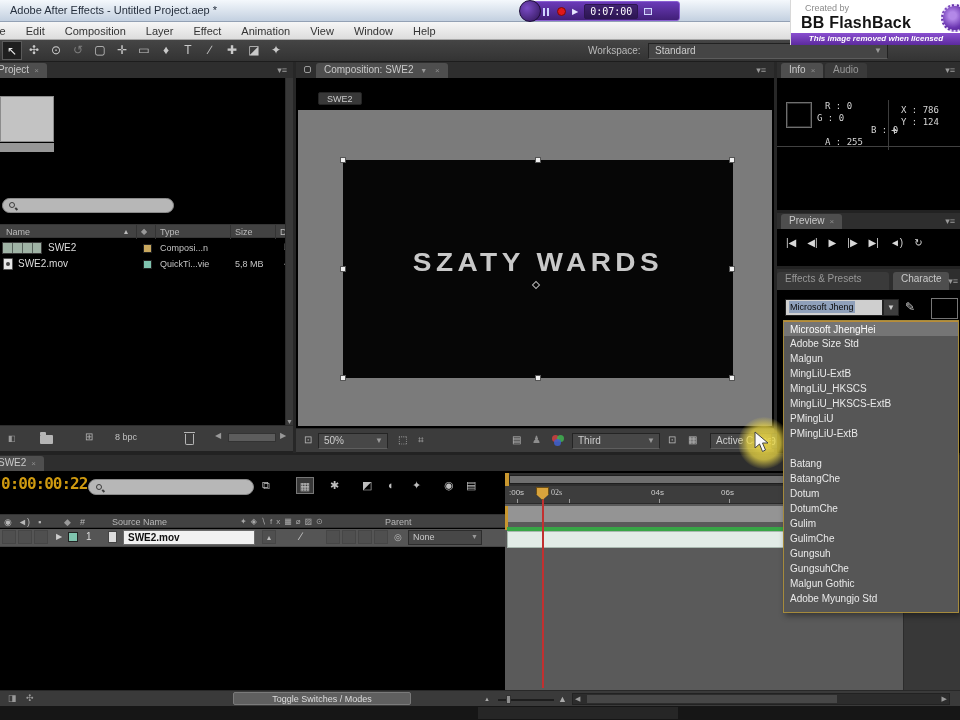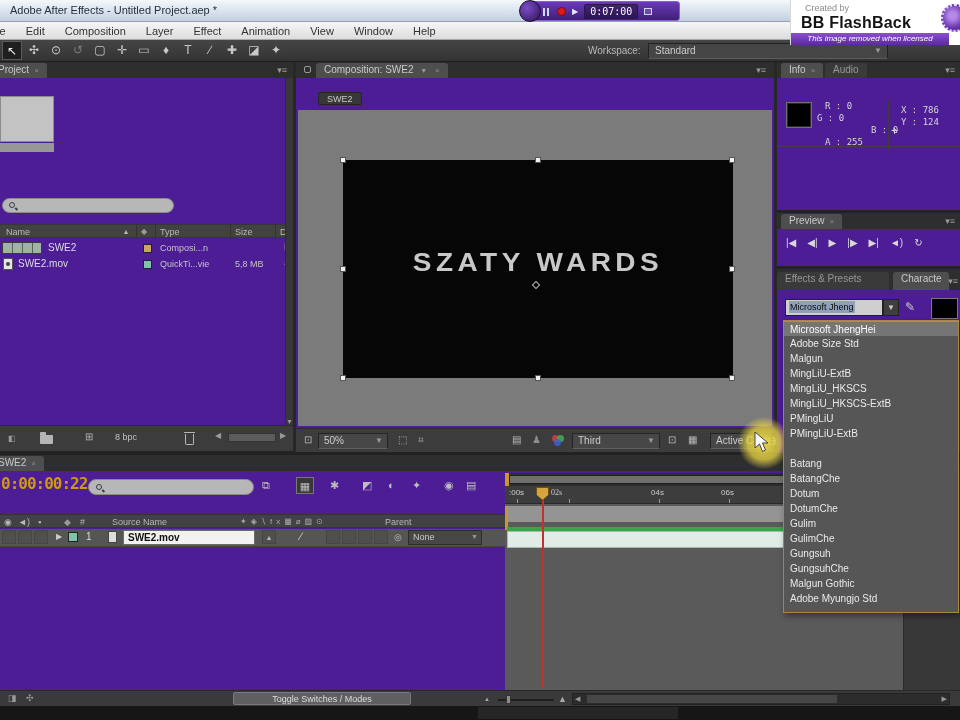--- a/index.html
+++ b/index.html
@@ -23,22 +23,22 @@
   .rec-play { color:#e8e8ff; font-size:8px; }
   .rec-time { background:rgba(0,0,0,.35); border:1px solid #2c1650; border-radius:2px;
     color:#fff; font-size:10px; padding:1px 5px; font-family:"DejaVu Sans Mono",monospace; }
   .rec-min { width:8px; height:7px; border:1px solid #cfd6ff; background:rgba(255,255,255,.15); }
 
   
   .watermark { position:absolute; right:0; top:0; width:170px; height:45px; background:#fff;
     z-index:80; border-left:1px solid #d8d8d8; overflow:hidden; }
   .wm-created { position:absolute; left:14px; top:3px; font-size:9px; color:#8a8a8a; }
   .wm-brand { position:absolute; left:10px; top:14px; font-size:16px; font-weight:bold; color:#141414; letter-spacing:0.2px; }
-  .wm-strip { position:absolute; left:0; bottom:0; width:158px; height:12px;
-    background:linear-gradient(#8a4fd0,#5c2a9e); color:#fff; font-size:8px; font-weight:normal;
+  .wm-strip { position:absolute; left:0; bottom:0; width:170px; height:12px;
+    background:linear-gradient(#8a4fd0,#5c2a9e); color:#fff; font-size:8px; font-weight:bold;
     font-style:italic; text-align:center; line-height:12px; }
   .wm-flower { position:absolute; right:-9px; top:4px; width:28px; height:28px; border-radius:50%;
     background:radial-gradient(circle at 40% 40%, #b388e8 18%, #6a35b0 60%, #4a1f86);
     border:2px dotted #e6d8fa; }
 
   
   .menubar { position:absolute; left:0; top:22px; width:960px; height:18px;
     background:linear-gradient(#f6f6f6,#dddddd); border-bottom:1px solid #a8a8a8;
     display:flex; align-items:center; overflow:hidden; }
   #menu { display:flex; margin-left:-22px; }
@@ -57,21 +57,21 @@
     padding:1px 6px; }
   .ws-select .arr { position:absolute; right:5px; top:2px; color:#999; font-size:8px; }
 
   
   .tabbar { position:absolute; background:#2e2e2e; }
   .tab { position:absolute; top:1px; height:15px; background:#4e4e4e; color:#c9c9c9;
     font-size:10px; padding:1px 8px 0 8px; border-radius:3px 3px 0 0; white-space:nowrap; overflow:hidden; }
   .tab .x { color:#8d8d8d; font-size:8px; margin-left:5px; }
   .tab.inactive { background:#3a3a3a; color:#979797; }
   .pmenu { position:absolute; color:#9a9a9a; font-size:9px; top:3px; }
-  .body { position:absolute; background:#4c1d95; }
+  .body { position:absolute; background:#000000; }
 
   
   .proj-thumb { position:absolute; left:0; top:96px; width:54px; height:46px; background:#c3c3c3; border:1px solid #8c8c8c; }
   .proj-thumb2 { position:absolute; left:0; top:143px; width:54px; height:9px; background:#979797; }
   .search-pill { position:absolute; border-radius:8px; background:#b7b7b7; border:1px solid #8a8a8a; }
   .mag { position:absolute; width:6px; height:6px; border:1.5px solid #3c3c3c; border-radius:50%; }
   .mag:after { content:""; position:absolute; left:5px; top:5px; width:3px; height:1.5px; background:#3c3c3c; transform:rotate(45deg); }
   .proj-cols { position:absolute; left:0; top:224px; width:285px; height:14px; background:#424242;
     border-top:1px solid #363636; border-bottom:1px solid #363636; font-size:9px; color:#bbb; }
   .proj-cols span { position:absolute; top:2px; }

